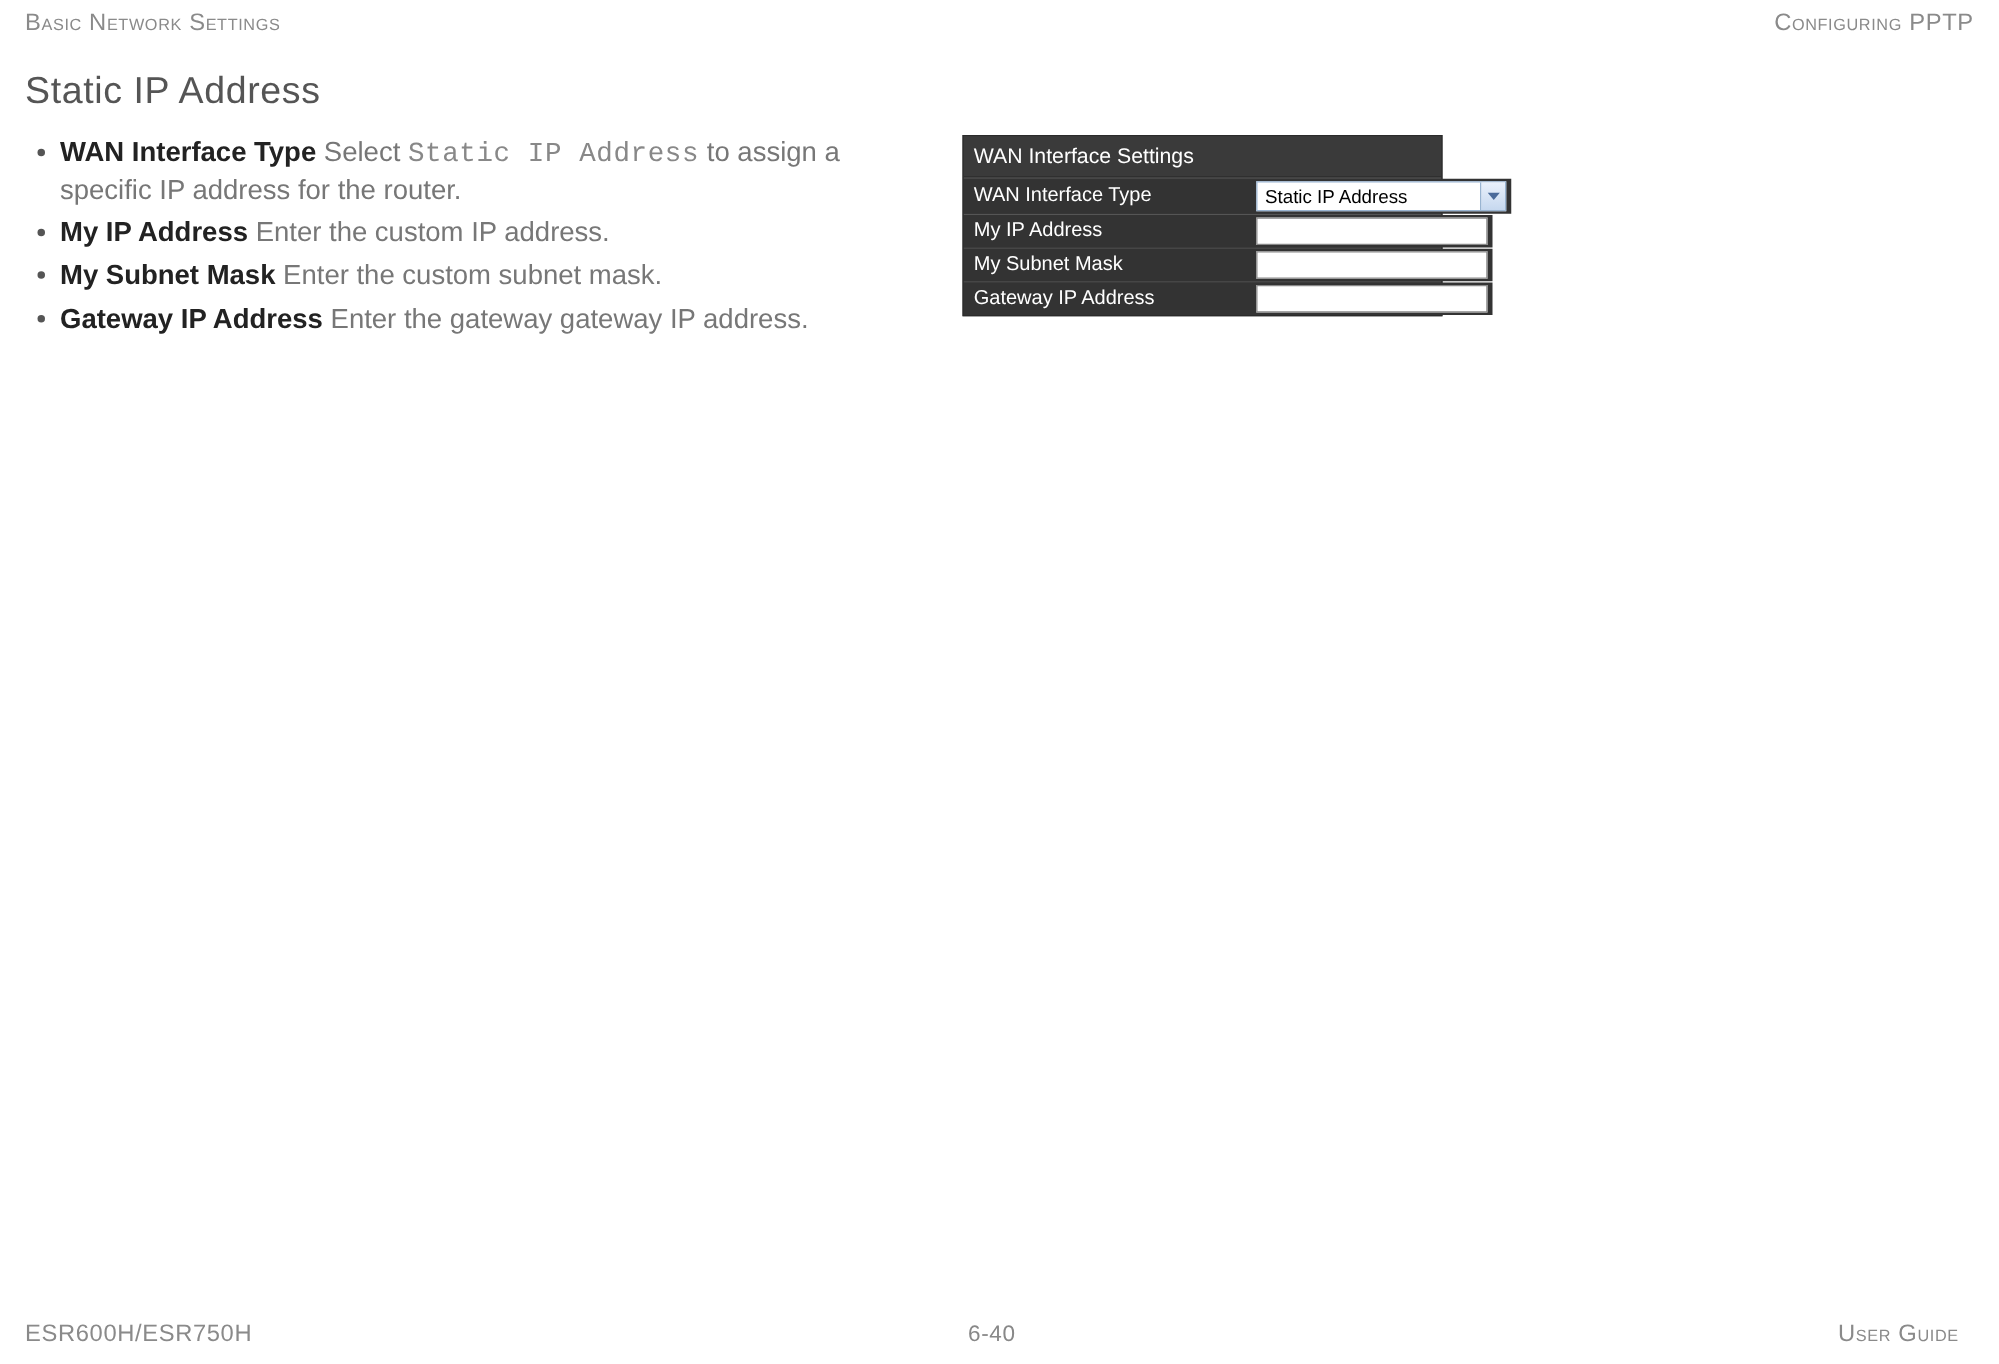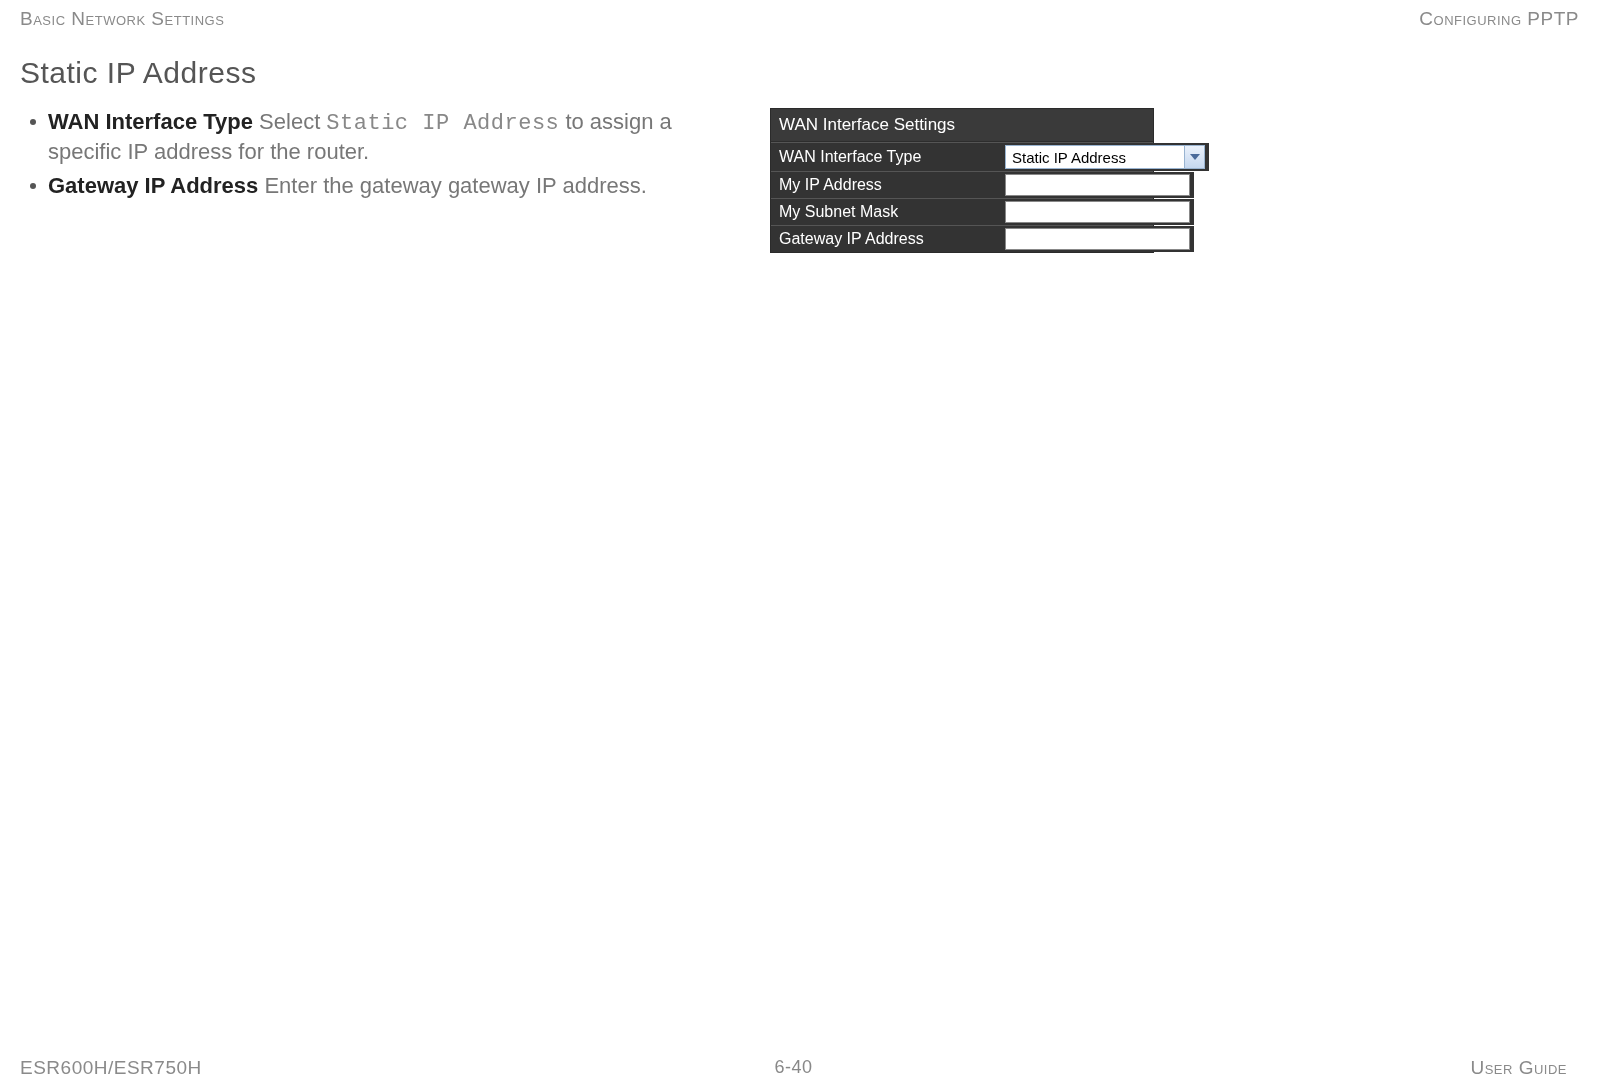--- a/index.html
+++ b/index.html
@@ -170,20 +170,26 @@
   </div>
 
   <h2 class="section-title">Static IP Address</h2>
 
   <div class="content-row">
     <ul class="bullets">
       <li>
         <b>WAN Interface Type</b><span>  Select </span><span class="mono">Static IP Address</span><span> to assign a specific IP address for the router.</span>
       </li>
       <li>
+        <b>My IP Address</b><span>  Enter the custom IP address.</span>
+      </li>
+      <li>
+        <b>My Subnet Mask</b><span>  Enter the custom subnet mask.</span>
+      </li>
+      <li>
         <b>Gateway IP Address</b><span>  Enter the gateway gateway IP address.</span>
       </li>
     </ul>
 
     <div class="panel-wrap">
       <div class="panel">
         <div class="panel-title">WAN Interface Settings</div>
 
         <div class="panel-row">
           <div class="panel-label">WAN Interface Type</div>

